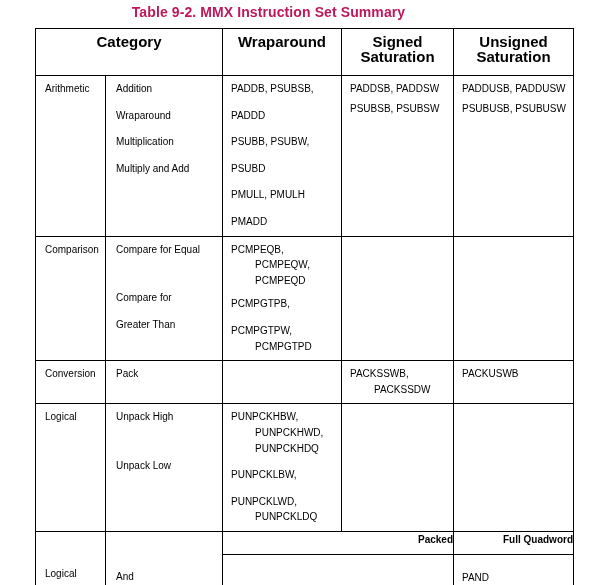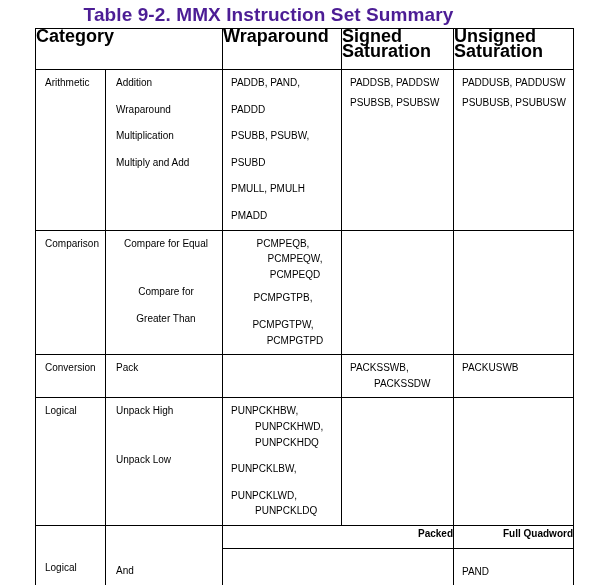--- a/index.html
+++ b/index.html
@@ -22,23 +22,23 @@
     box-sizing: border-box;
   }
 
   
   .table-title {
     position: absolute;
     left: 0;
     top: 4px;
     width: 537px;
     text-align: center;
-    font-size: 19px;
+    font-size: 14px;
     font-weight: bold;
-    color: #4c1d95;
+    color: #be185d;
     letter-spacing: 0.1px;
     white-space: nowrap;
   }
 
   
   .tbl-wrap {
     position: absolute;
     left: 35px;
     top: 28px;
     width: 538px;
@@ -61,25 +61,26 @@
   
   col.c-group   { width: 70px; }
   col.c-op      { width: 117px; }
   col.c-wrap    { width: 119px; }
   col.c-signed  { width: 112px; }
   col.c-unsign  { width: 120px; }
 
   
   tr.hdr td {
     font-weight: bold;
-    text-align: left;
-    font-size: 18px;
+    text-align: center;
+    font-size: 15px;
     line-height: 14.5px;
     height: 40px;
     vertical-align: top;
+    padding-top: 6px;
   }
 
   
   .cell {
     padding: 5px 6px 6px 8px;
   }
   .cell.group {
     padding-left: 9px;
   }
   .cell.ops {
@@ -103,21 +104,21 @@
     font-weight: bold;
     font-size: 12.2px;
     line-height: 15px;
     padding: 4px 0 4px 0;
     height: 17px;
   }
   .emptycell { padding: 0; }
 
   
   tr.r-arith td   { height: 124px; }
-  tr.r-comp td    { height: 107px; text-align: center; }
+  tr.r-comp td    { height: 107px; }
   tr.r-conv td    { height: 41px;  }
   tr.r-unpack td  { height: 112px; }
   tr.r-packhdr td { height: 22px;  }
   tr.r-logical td { height: 96px;  }
 
   .logical-list p { margin: 0; line-height: 21px; }
   .logical-ops p  { margin: 0; line-height: 21px; }
   .logical-pad    { padding-top: 12px; }
 </style>
 </head>
@@ -161,21 +162,21 @@
           <td>
             <div class="cell ops">
               <div class="blk">Addition</div>
               <div class="blk">Wraparound</div>
               <div class="blk">Multiplication</div>
               <div class="blk tight">Multiply and Add</div>
             </div>
           </td>
           <td>
             <div class="cell">
-              <div class="blk nb">PADDB, PAND,</div>
+              <div class="blk nb">PADDB, PSUBSB,</div>
               <div class="blk tight nb">PADDD</div>
               <div class="blk nb">PSUBB, PSUBW,</div>
               <div class="blk tight nb">PSUBD</div>
               <div class="blk nb">PMULL, PMULH</div>
               <div class="blk tight nb">PMADD</div>
             </div>
           </td>
           <td>
             <div class="cell">
               <div class="blk nb">PADDSB, PADDSW</div>

